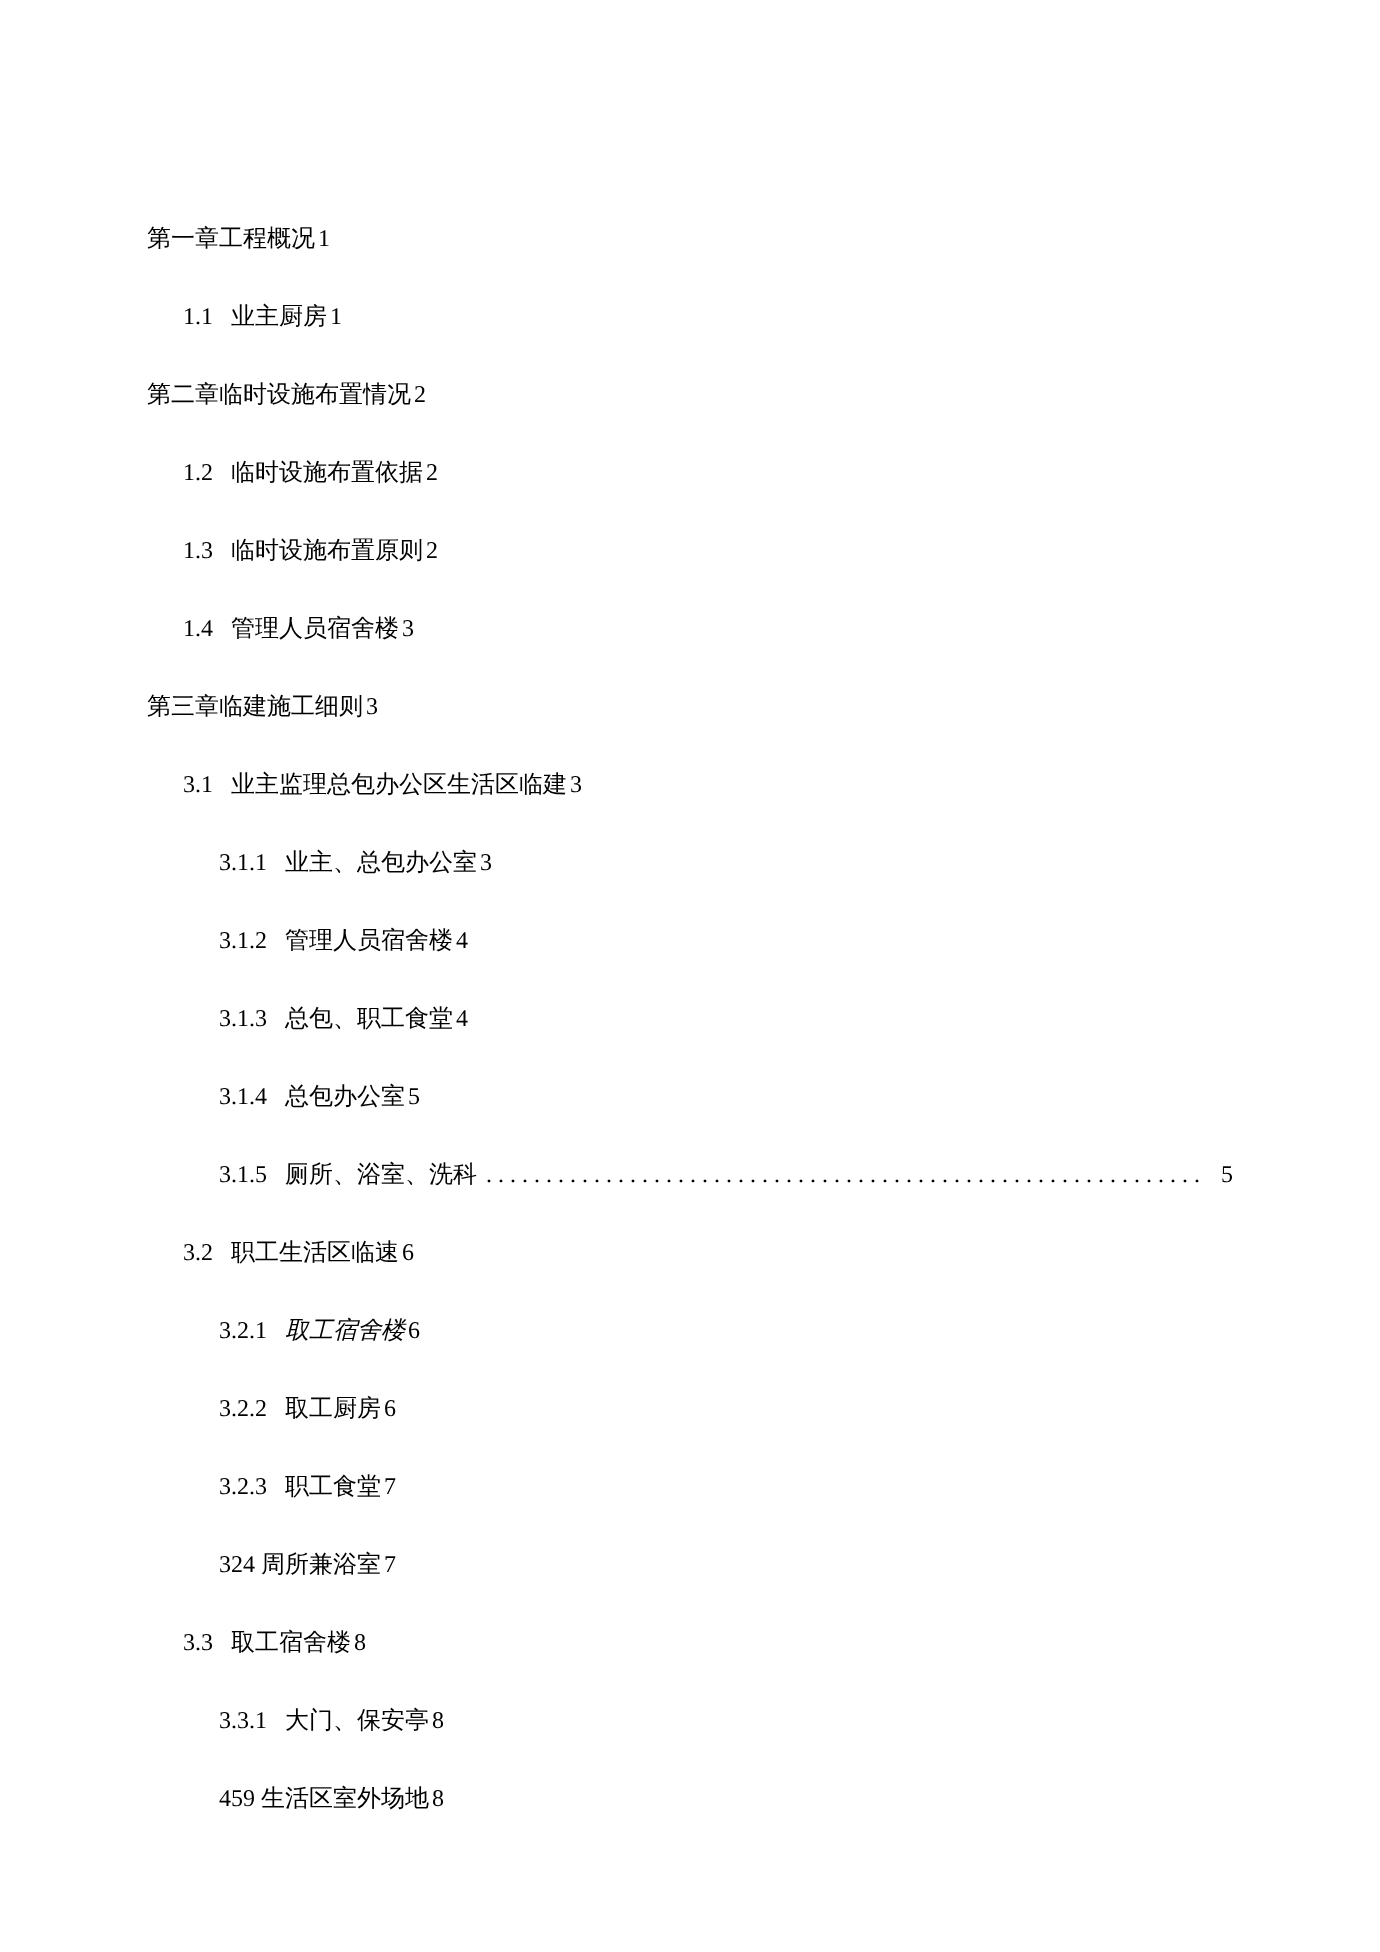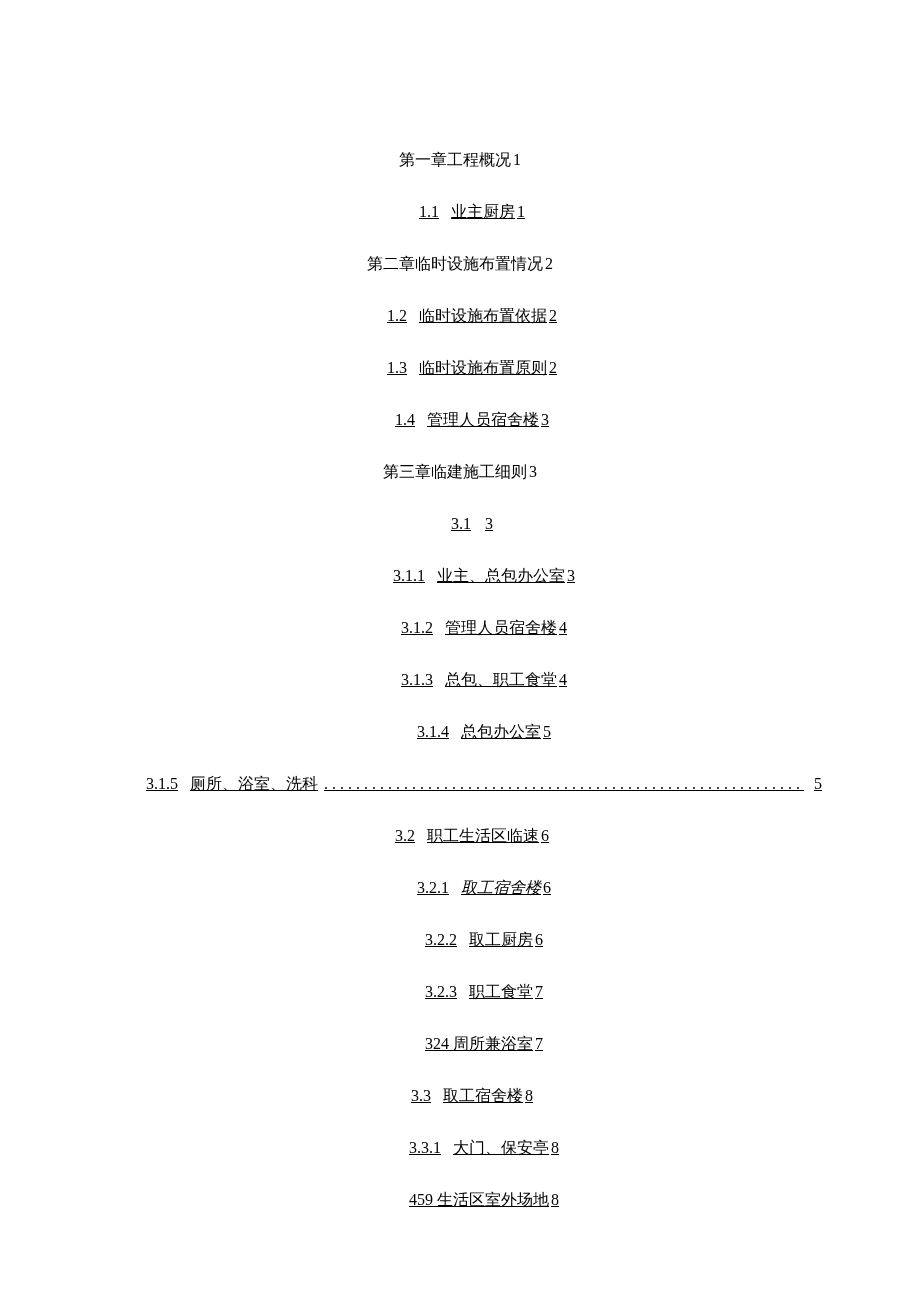--- a/index.html
+++ b/index.html
@@ -14,32 +14,29 @@
       font-family: "SimSun", "宋体", serif;
       color: #000000;
       padding: 148px 98px 0 98px;
     }
     .toc-entry {
       font-size: 16px;
       line-height: 1.5;
       margin-bottom: 28px;
       display: flex;
       align-items: baseline;
-      justify-content: center;
     }
     .level-1 {
       padding-left: 0;
     }
     .level-2 {
       padding-left: 24px;
-      text-decoration: underline;
     }
     .level-3 {
       padding-left: 48px;
-      text-decoration: underline;
     }
     .entry-number {
       margin-right: 12px;
     }
     .entry-text {
       white-space: nowrap;
     }
     .entry-page {
       margin-left: 4px;
     }
@@ -90,20 +87,21 @@
       <span class="entry-number">1.4</span>
       <span class="entry-text">管理人员宿舍楼</span>
       <span class="entry-page">3</span>
     </div>
     <div class="toc-entry level-1 no-number inline-page">
       <span class="entry-text">第三章临建施工细则</span>
       <span class="entry-page">3</span>
     </div>
     <div class="toc-entry level-2 inline-page">
       <span class="entry-number">3.1</span>
+      <span class="entry-text">业主监理总包办公区生活区临建</span>
       <span class="entry-page">3</span>
     </div>
     <div class="toc-entry level-3 inline-page">
       <span class="entry-number">3.1.1</span>
       <span class="entry-text">业主、总包办公室</span>
       <span class="entry-page">3</span>
     </div>
     <div class="toc-entry level-3 inline-page">
       <span class="entry-number">3.1.2</span>
       <span class="entry-text">管理人员宿舍楼</span>

